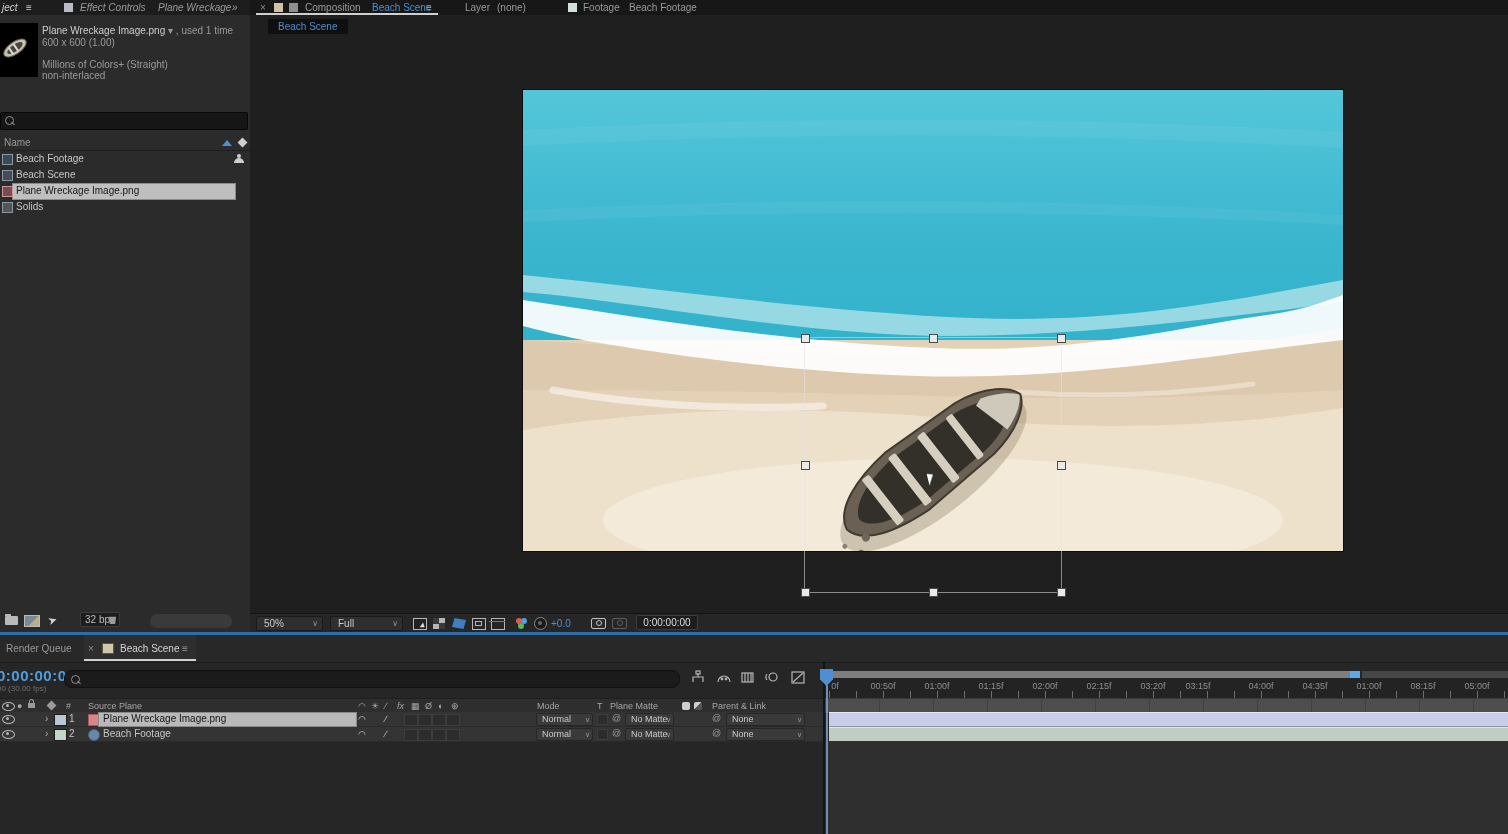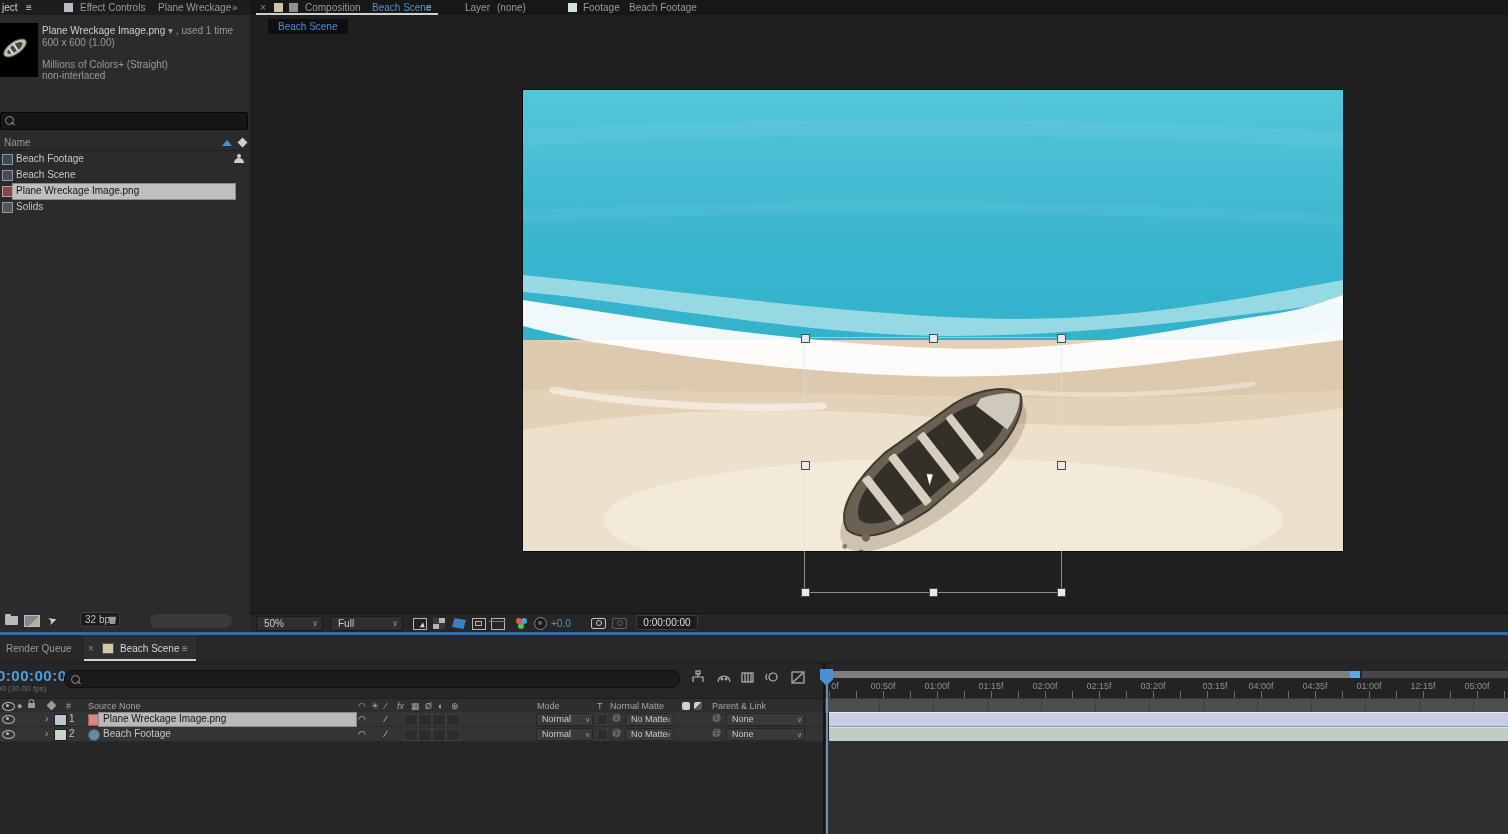--- a/index.html
+++ b/index.html
@@ -1,20 +1,20 @@
 <!DOCTYPE html>
 <html><head>
 <meta charset="utf-8">
 <style>
   html,body{margin:0;padding:0;background:#101010;}
   .app{position:relative;width:1508px;height:834px;overflow:hidden;background:#202020;
        font-family:"Liberation Sans",sans-serif;color:#bbb;font-size:10px;-webkit-font-smoothing:antialiased;}
   
   .topbar{position:absolute;top:0;left:0;width:1508px;height:15px;background:#171717;}
-  .topbar .ptabs{position:absolute;left:0;top:0;width:250px;height:15px;background:#1d1d1d;}
+  .topbar .ptabs{position:absolute;left:0;top:0;width:250px;height:15px;background:#1d1d1d;font-style:italic;}
   .ttxt{position:absolute;top:2px;font-size:10px;color:#9a9a9a;white-space:nowrap;}
   .blue{color:#4d8fd1;}
   .tab-underline{position:absolute;height:2px;background:#d0d0d0;}
   .sq-icon{position:absolute;width:9px;height:9px;top:3px;}
   
   .project{position:absolute;left:0;top:15px;width:250px;height:617px;background:#2b2b2b;border-right:1px solid #141414;}
   .thumb{position:absolute;left:0;top:8px;width:38px;height:54px;background:#000;}
   .pinfo{position:absolute;left:42px;font-size:10px;color:#9a9a9a;white-space:nowrap;}
   .psearch{position:absolute;left:0;top:97px;width:246px;height:16px;background:#161616;border:1px solid #070707;border-radius:2px;}
   .phead{position:absolute;left:0;top:120px;width:250px;height:15px;border-bottom:1px solid #1f1f1f;color:#999;}
@@ -326,47 +326,47 @@
     <div class="workbar-cap"></div>
     <div class="workbar-rest"></div>
     <div class="ruler">
       <span class="rlab" style="left:10px">0f</span>
       <span class="rlab" style="left:58px">00:50f</span>
       <span class="rlab" style="left:112px">01:00f</span>
       <span class="rlab" style="left:166px">01:15f</span>
       <span class="rlab" style="left:220px">02:00f</span>
       <span class="rlab" style="left:274px">02:15f</span>
       <span class="rlab" style="left:328px">03:20f</span>
-      <span class="rlab" style="left:390px">03:15f</span>
+      <span class="rlab" style="left:373px">03:15f</span>
       <span class="rlab" style="left:436px">04:00f</span>
       <span class="rlab" style="left:490px">04:35f</span>
       <span class="rlab" style="left:544px">01:00f</span>
-      <span class="rlab" style="left:598px">12:15f</span>
+      <span class="rlab" style="left:598px">08:15f</span>
       <span class="rlab" style="left:652px">05:00f</span>
       <div class="ticks"></div>
     </div>
 
     <div class="tl-head">
       <span class="i-eye" style="position:absolute;left:2px;top:3px"></span>
       <span class="hdr-ico" style="left:17px">●</span>
       <span class="i-lock" style="position:absolute;left:28px;top:0"></span>
       <span class="tagdiam" style="position:absolute;left:48px;top:3px;background:#9a9a9a"></span>
       <span class="hdr-ico" style="left:66px">#</span>
-      <span class="hdr-ico" style="left:88px">Source None</span>
+      <span class="hdr-ico" style="left:88px">Source Plane</span>
       <span class="hdr-ico" style="left:358px">◠</span>
       <span class="hdr-ico" style="left:371px">☀</span>
       <span class="hdr-ico" style="left:385px">∕</span>
       <span class="hdr-ico" style="left:397px;font-style:italic">fx</span>
       <span class="hdr-ico" style="left:411px">▦</span>
       <span class="hdr-ico" style="left:425px">Ø</span>
       <span class="hdr-ico" style="left:438px">◐</span>
       <span class="hdr-ico" style="left:451px">⊕</span>
       <span class="hdr-ico" style="left:537px">Mode</span>
       <span class="hdr-ico" style="left:597px">T</span>
-      <span class="hdr-ico" style="left:610px">Normal Matte</span>
+      <span class="hdr-ico" style="left:610px">Plane Matte</span>
       <span style="position:absolute;left:682px;top:3px;width:8px;height:8px;background:#cfcfcf;border-radius:2px"></span>
       <span style="position:absolute;left:694px;top:3px;width:8px;height:8px;background:linear-gradient(135deg,#cfcfcf 50%,#555 50%);border-radius:2px"></span>
       <span class="hdr-ico" style="left:712px">Parent &amp; Link</span>
     </div>
     <div class="tl-head-ext"></div>
 
     <div class="lrow sel" style="top:77px">
       <span class="i-eye" style="position:absolute;left:2px;top:3px"></span>
       <span style="position:absolute;left:45px;top:1px;color:#aaa">›</span>
       <span class="swatchbox" style="left:54px;background:#b9c7d4"></span>

